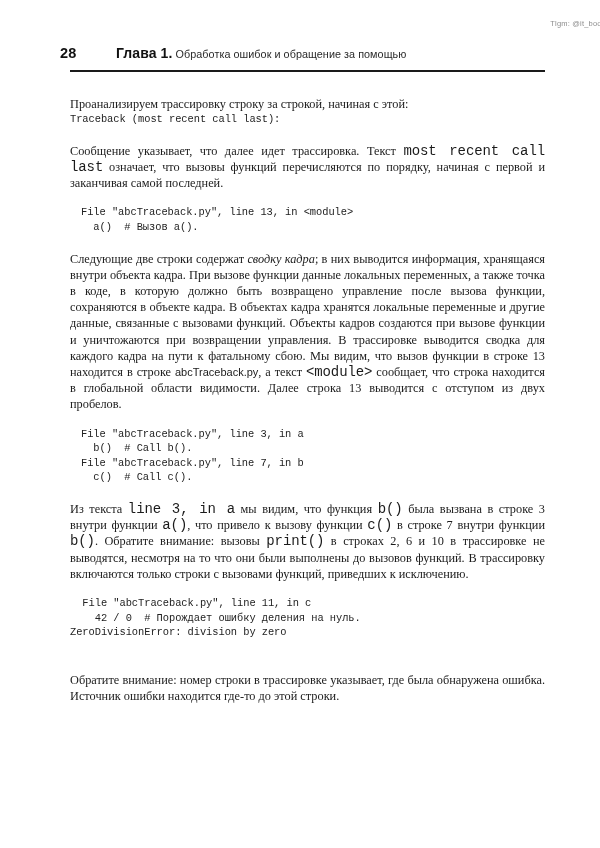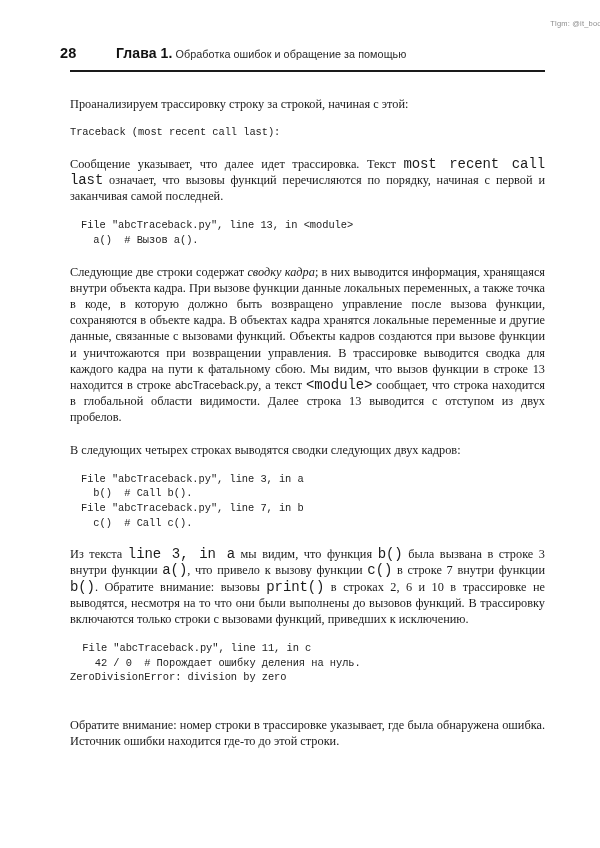--- a/index.html
+++ b/index.html
@@ -115,21 +115,21 @@
     font-family: "Liberation Mono", monospace;
     font-size: 10.4px;
     line-height: 14.6px;
     color: #222222;
     white-space: pre;
     letter-spacing: -0.05px;
   }
   pre.code.indent { padding-left: 11px; }
   pre.code.flush  { padding-left: 0px; }
   pre.code.gap-before { margin-top: 14px; }
-  pre.code.gap-before-sm { margin-top: 13px; }
+  pre.code.gap-before-sm { }
 </style>
 </head>
 <body>
 
 <div class="page">
 
   <div class="watermark">Tlgm: @it_boooks</div>
 
   <div class="running-head">
     <div class="folio">28</div>
@@ -148,21 +148,20 @@
     <pre class="code flush gap-before-sm">Traceback (most recent call last):</pre>
 
     <p class="body gap-md"><span>Сообщение указывает, что далее идет трассировка. Текст </span><span class="mono-inline">most recent call last</span><span> означает, что вызовы функций перечисляются по порядку, начиная с первой и заканчивая самой последней.</span></p>
 
 
     <pre class="code indent gap-before">File "abcTraceback.py", line 13, in &lt;module&gt;
   a()  # Вызов a().</pre>
 
     <p class="body gap-md"><span>Следующие две строки содержат </span><span class="ital">сводку кадра</span><span>; в них выводится информация, хранящаяся внутри объекта кадра. При вызове функции данные локальных переменных, а также точка в коде, в которую должно быть возвращено управление после вызова функции, сохраняются в объекте кадра. В объектах кадра хранятся локальные переменные и другие данные, связанные с вызовами функций. Объекты кадров создаются при вызове функции и уничтожаются при возвращении управления. В трассировке выводится сводка для каждого кадра на пути к фатальному сбою. Мы видим, что вызов функции в строке 13 находится в строке </span><span class="sans-inline">abcTraceback.py</span><span>, а текст </span><span class="mono-inline">&lt;module&gt;</span><span> сообщает, что строка находится в глобальной области видимости. Далее строка 13 выводится с отступом из двух пробелов.</span></p>
 
-    <p class="body gap-md">В следующих четырех строках выводятся сводки следующих двух кадров:</p>
 
     <pre class="code indent gap-before">File "abcTraceback.py", line 3, in a
   b()  # Call b().
 File "abcTraceback.py", line 7, in b
   c()  # Call c().</pre>
 
     <p class="body gap-md"><span>Из текста </span><span class="mono-inline">line 3, in a</span><span> мы видим, что функция </span><span class="mono-inline">b()</span><span> была вызвана в строке 3 внутри функции </span><span class="mono-inline">a()</span><span>, что привело к вызову функции </span><span class="mono-inline">c()</span><span> в строке 7 внутри функции </span><span class="mono-inline">b()</span><span>. Обратите внимание: вызовы </span><span class="mono-inline">print()</span><span> в строках 2, 6 и 10 в трассировке не выводятся, несмотря на то что они были выполнены до вызовов функций. В трассировку включаются только строки с вызовами функций, приведших к исключению.</span></p>
 
 
     <pre class="code flush gap-before"><span>  File "abcTraceback.py", line 11, in c</span>

